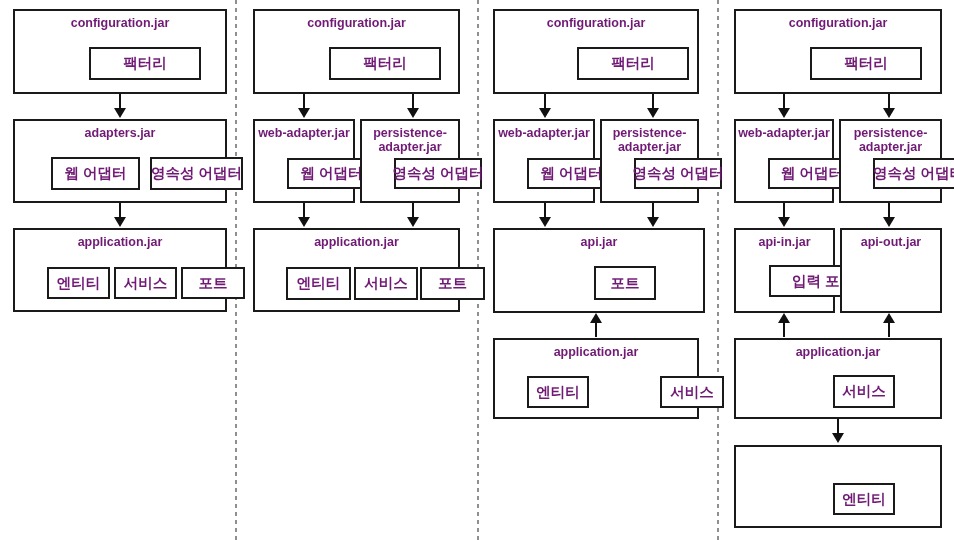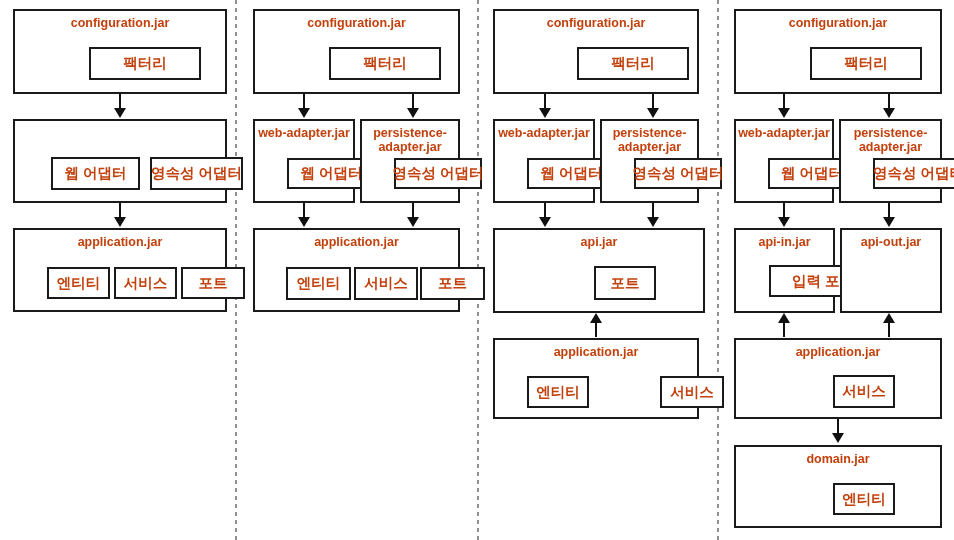--- a/index.html
+++ b/index.html
@@ -1,21 +1,21 @@
 <!DOCTYPE html>
 <html><head>
 <meta charset="utf-8">
 <style>
   html,body { margin:0; padding:0; background:#ffffff; }
   #diagram {
     position:relative;
     width:954px; height:540px;
     background:#ffffff;
     font-family:"Liberation Sans","DejaVu Sans",sans-serif;
-    color:#c2410c;
+    color:#701a75;
     overflow:hidden;
   }
   .divider {
     position:absolute; top:0; bottom:0; width:2px;
     background:repeating-linear-gradient(to bottom,#8f8f8f 0 4px,transparent 4px 8px);
   }
   .panel { position:absolute; inset:0; }
   .box {
     position:absolute; box-sizing:border-box;
     border:2px solid #1a1a1a; background:#ffffff;
@@ -52,20 +52,21 @@
     <div class="divider" style="left: 477px;"></div>
     <div class="divider" style="left: 717px;"></div>
     <div class="panel">
       <div class="box" style="left: 13px; top: 9px; width: 214px; height: 85px;">
         <div class="box-title">configuration.jar</div>
         <div class="item" style="left: 46px; top: 36px; width: 112px; height: 33px;">
           <span class="item-label">팩터리</span>
         </div>
       </div>
       <div class="box" style="left: 13px; top: 119px; width: 214px; height: 84px;">
+        <div class="box-title">adapters.jar</div>
         <div class="item" style="left: 8px; top: 36px; width: 89px; height: 33px;">
           <span class="item-label">웹 어댑터</span>
         </div>
         <div class="item" style="left: 107px; top: 36px; width: 93px; height: 33px;">
           <span class="item-label">영속성 어댑터</span>
         </div>
       </div>
       <div class="box" style="left: 13px; top: 228px; width: 214px; height: 84px;">
         <div class="box-title">application.jar</div>
         <div class="item" style="left: 4px; top: 37px; width: 63px; height: 32px;">
@@ -218,21 +219,20 @@
       <div class="box" style="left: 840px; top: 228px; width: 102px; height: 85px;">
         <div class="box-title">api-out.jar</div>
       </div>
       <div class="box" style="left: 734px; top: 338px; width: 208px; height: 81px;">
         <div class="box-title">application.jar</div>
         <div class="item" style="left: 69px; top: 35px; width: 62px; height: 33px;">
           <span class="item-label">서비스</span>
         </div>
       </div>
       <div class="box" style="left: 734px; top: 445px; width: 208px; height: 83px;">
-        <div class="box-title">domain.jar</div>
         <div class="item" style="left: 69px; top: 36px; width: 62px; height: 32px;">
           <span class="item-label">엔티티</span>
         </div>
       </div>
       <div class="arrow down" style="left: 778px; top: 94px; height: 24px;">
         <div class="shaft"></div>
         <div class="head"></div>
       </div>
       <div class="arrow down" style="left: 883px; top: 94px; height: 24px;">
         <div class="shaft"></div>

